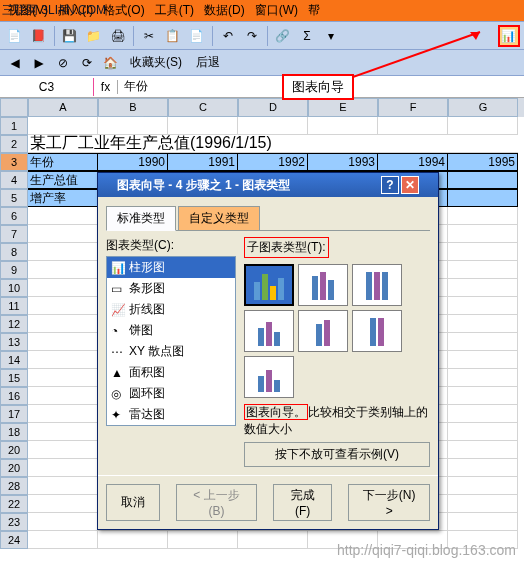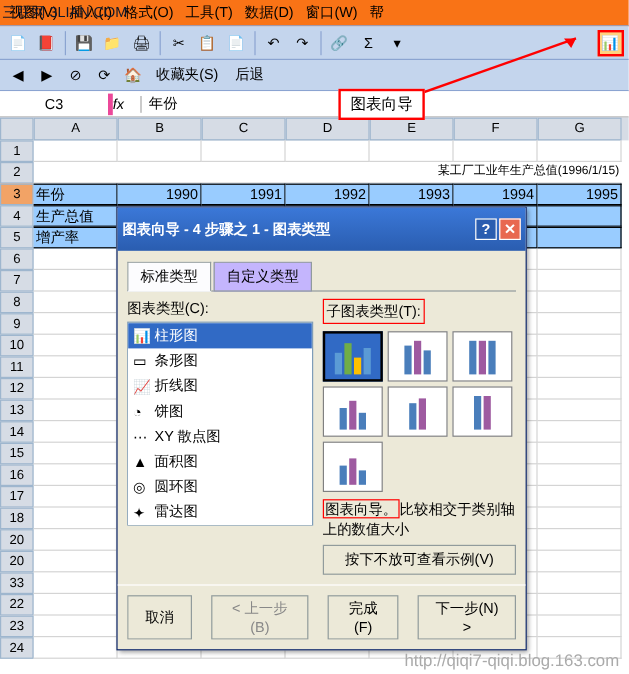--- a/index.html
+++ b/index.html
@@ -6,54 +6,54 @@
 body{background:#fff;width:524px;height:562px;overflow:hidden;position:relative}
 .menubar{background:#f97316;height:22px;display:flex;align-items:center;padding:0 4px;gap:2px;border-bottom:1px solid #8ba4d1}
 .menu-item{padding:2px 4px;color:#000}
 .toolbar{background:#c4d5ed;height:28px;display:flex;align-items:center;padding:0 4px;gap:2px;border-bottom:1px solid #8ba4d1}
 .tb-btn{width:22px;height:22px;display:flex;align-items:center;justify-content:center;border:1px solid transparent}
 .tb-sep{width:1px;height:20px;background:#8ba4d1;margin:0 2px}
 .toolbar2{background:#c4d5ed;height:26px;display:flex;align-items:center;padding:0 4px;gap:2px;border-bottom:1px solid #8ba4d1}
 .t2-btn{padding:2px 6px;display:flex;align-items:center;gap:2px}
 .addr{font-size:11px;color:#000}
 .formula-bar{height:22px;display:flex;align-items:center;border-bottom:1px solid #a9a9a9;background:#fff}
-.name-box{width:94px;border-right:4px solid #ec4899;padding:2px 4px;text-align:center}
-.fx{width:24px;text-align:left;border-right:1px solid #a9a9a9;font-style:italic}
+.name-box{width:94px;border-right:1px solid #ec4899;padding:2px 4px;text-align:center}
+.fx{width:24px;text-align:center;border-right:1px solid #a9a9a9;}
 .cell-val{padding:2px 6px}
 .callout{position:absolute;top:74px;left:282px;border:2px solid red;background:#fff;padding:2px 8px;color:#000;z-index:100;font-size:13px}
 .arrow-svg{position:absolute;top:30px;left:350px;z-index:99}
 .grid{position:relative}
 .col-hdrs{display:flex;height:19px;background:#d6dce5}
 .rh-corner{width:28px;border:1px solid #9eb6ce;background:#d6dce5}
 .col-h{width:70px;border:1px solid #9eb6ce;background:#d6dce5;text-align:center;line-height:17px;font-size:11px}
 .grid-body{display:flex}
 .row-hdrs{width:28px}
 .row-h{height:18px;border:1px solid #9eb6ce;background:#d6dce5;text-align:center;line-height:16px;font-size:11px}
 .row-h.sel{background:#f2a366}
 .cells{flex:1}
 .row{display:flex;height:18px}
 .cell{width:70px;border-right:1px solid #d4d4d4;border-bottom:1px solid #d4d4d4;padding:0 2px;line-height:16px;text-align:right;overflow:hidden;white-space:nowrap}
 .cell.left{text-align:left}
 .cell.center{text-align:center}
 .title-row .cell{border-right:none;font-size:13px}
-.title-row .titlecell{width:490px;text-align:right;font-size:10px}
+.title-row .titlecell{width:490px;text-align:left;font-size:16px}
 .hdr-row .cell{background:#99ccff;border:1px solid #000;border-left:none}
 .data-row .cell{background:#99ccff;border:1px solid #000;border-left:none}
 .data-row .rlabel{background:#99ccff;text-align:left}
 .dialog{position:absolute;top:172px;left:97px;width:342px;background:#ece9d8;border:1px solid #0a246a;box-shadow:2px 2px 4px rgba(0,0,0,.4);z-index:200}
-.dlg-title{background:linear-gradient(#3b78d8,#2a5db0);height:36px;display:flex;align-items:center;padding:0 4px;color:#fff;font-weight:bold;font-size:12px}
+.dlg-title{background:linear-gradient(#3b78d8,#2a5db0);height:24px;display:flex;align-items:center;padding:0 19px;color:#fff;font-weight:bold;font-size:12px}
 .dlg-title .spacer{flex:1}
 .dlg-close{width:18px;height:18px;background:#e86850;color:#fff;text-align:center;line-height:16px;border:1px solid #fff;margin-left:2px;font-weight:bold}
 .dlg-help{width:18px;height:18px;background:#2a5db0;color:#fff;text-align:center;line-height:16px;border:1px solid #fff;font-weight:bold}
 .dlg-body{padding:8px}
 .tabs{display:flex;border-bottom:1px solid #919b9c;margin-bottom:6px}
-.tab{padding:3px 10px;border:1px solid #919b9c;background:#c4b5fd;position:relative;top:1px;margin-right:2px}
+.tab{padding:3px 10px;border:1px solid #919b9c;background:#fdba74;position:relative;top:1px;margin-right:2px}
 .tab.active{background:#fcfcfe;border-bottom:1px solid #fcfcfe}
 .dlg-cols{display:flex;gap:8px}
-.left-col{width:155px}
+.left-col{width:130px}
 .right-col{flex:1}
 .lbl{margin-bottom:2px}
 .lbl.boxed{border:1px solid red;display:inline-block;padding:1px 2px}
 .chart-list{border:1px solid #7f9db9;background:#fff;height:170px;overflow:auto}
 .chart-item{display:flex;align-items:center;padding:2px 4px;gap:4px}
 .chart-item.sel{background:#316ac5;color:#fff}
 .ci-icon{width:14px;height:14px;display:inline-block}
 .subtypes{display:grid;grid-template-columns:repeat(3,50px);gap:4px;margin-top:4px}
 .subtype{width:50px;height:42px;border:1px solid #808080;background:#fff;display:flex;align-items:center;justify-content:center}
 .subtype.sel{border:2px solid #000;background:#316ac5}
@@ -155,21 +155,21 @@
         <div class="row-h">11</div>
         <div class="row-h">12</div>
         <div class="row-h">13</div>
         <div class="row-h">14</div>
         <div class="row-h">15</div>
         <div class="row-h">16</div>
         <div class="row-h">17</div>
         <div class="row-h">18</div>
         <div class="row-h">20</div>
         <div class="row-h">20</div>
-        <div class="row-h">33</div>
+        <div class="row-h">28</div>
         <div class="row-h">22</div>
         <div class="row-h">23</div>
         <div class="row-h">24</div>
       </div>
     <div class="cells" id="cells">
         <div class="row ">
           <div class="cell "></div>
           <div class="cell "></div>
           <div class="cell "></div>
           <div class="cell "></div>

